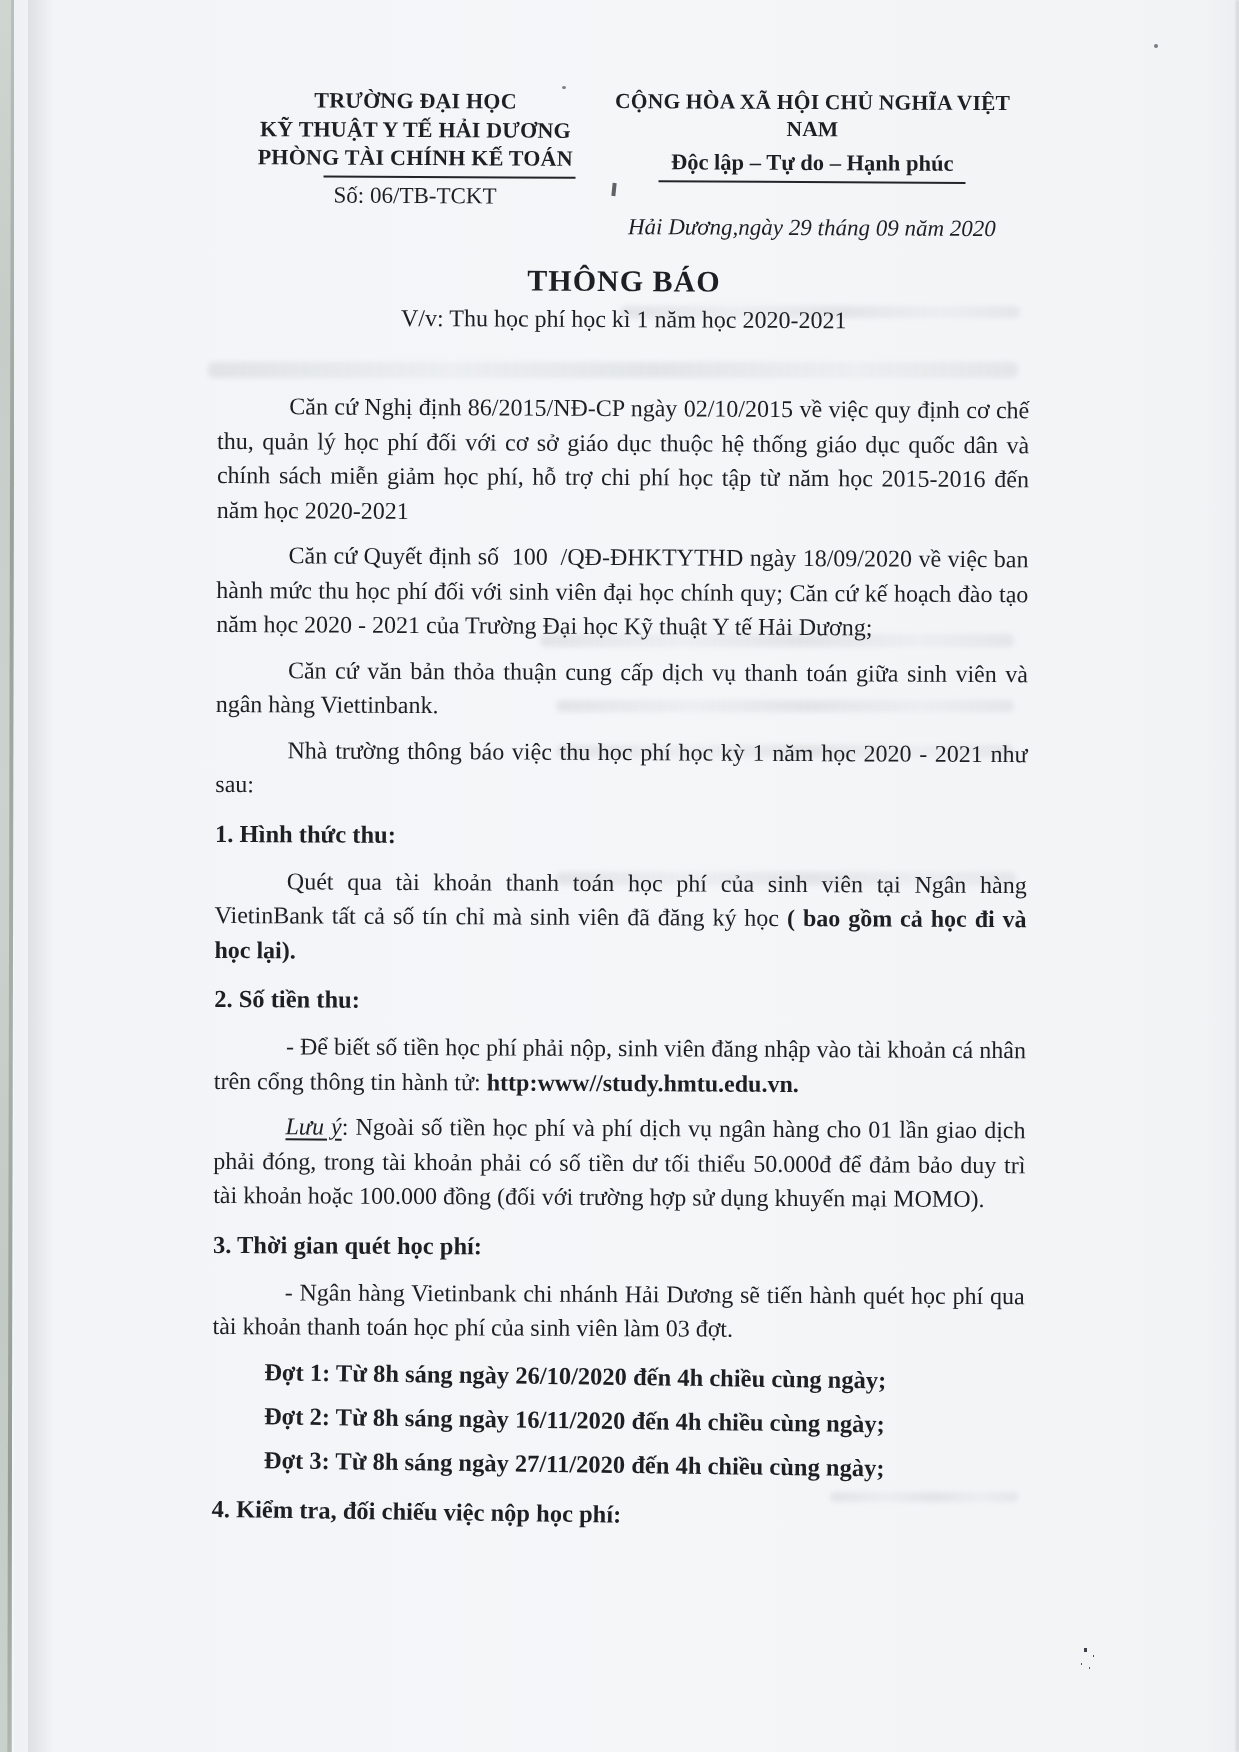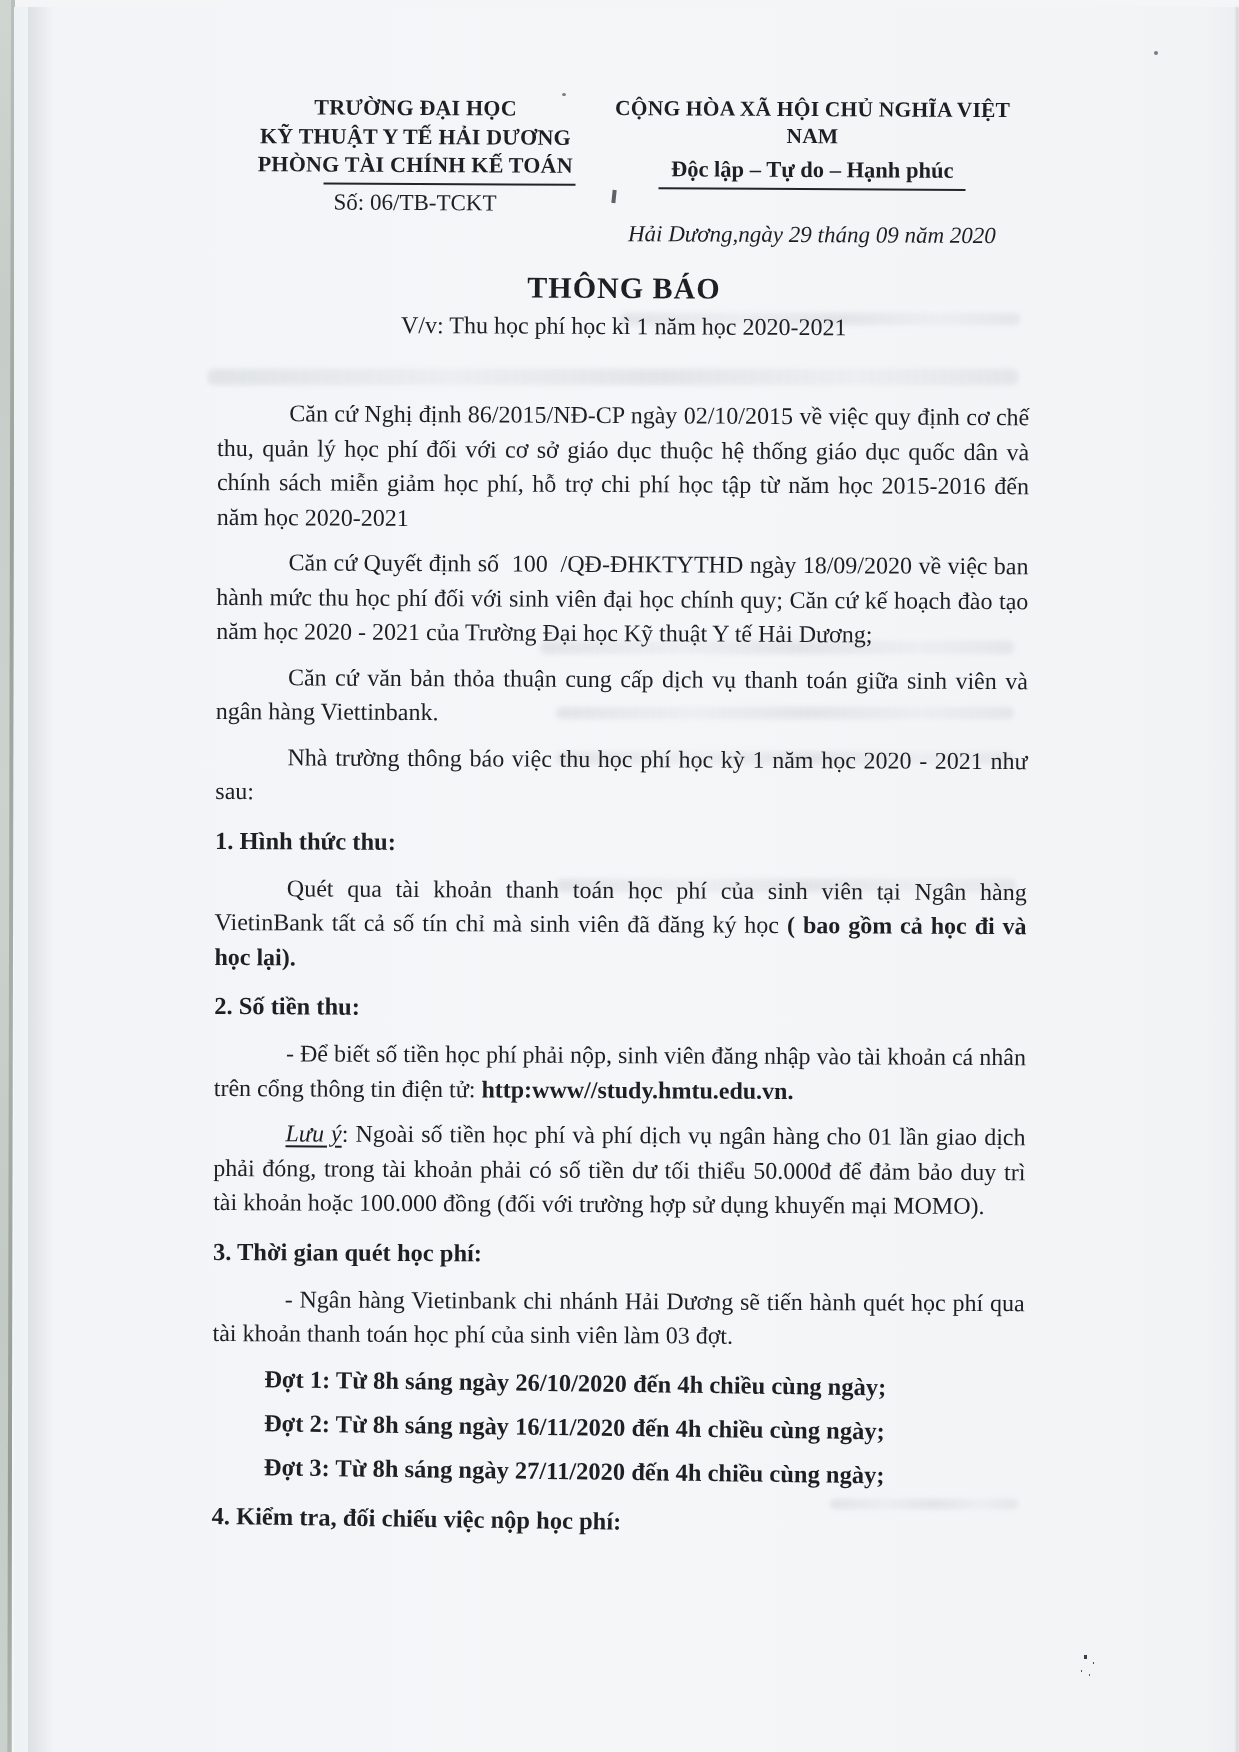--- a/index.html
+++ b/index.html
@@ -15,21 +15,20 @@
     background:linear-gradient(180deg,#cfd6d1 0%,#c6cdc8 18%,#ccd3ce 45%,#c3cac5 75%,#cbd2cd 100%);
   }
   .page-edge-line{
     position:absolute;left:11px;top:0;width:4px;height:1752px;
     background:linear-gradient(180deg,#b9c0bb 0%,#9aa19b 30%,#a8afa9 60%,#949b95 85%,#b0b7b1 100%);
     transform:rotate(0.12deg);transform-origin:top left;
   }
   .page{
     position:absolute;left:14px;top:0;right:0;bottom:0;
     background:linear-gradient(90deg,#eef1f3 0%,#f2f4f7 3%,#f4f6f8 50%,#f1f3f5 97%,#eceef1 100%);
-    margin-top:7px;
   }
   .page-curl-shadow{
     position:absolute;left:14px;top:0;width:26px;height:1752px;
     background:linear-gradient(90deg,rgba(140,148,144,0.18),rgba(140,148,144,0));
   }
   .right-crease{
     position:absolute;left:1222px;top:0;width:3px;height:1752px;
     background:rgba(165,171,175,0.35);filter:blur(1px);
   }
   
@@ -116,21 +115,21 @@
 
       <p class="para">Căn cứ Nghị định 86/2015/NĐ-CP ngày 02/10/2015 về việc quy định cơ chế thu, quản lý học phí đối với cơ sở giáo dục thuộc hệ thống giáo dục quốc dân và chính sách miễn giảm học phí, hỗ trợ chi phí học tập từ năm học 2015-2016 đến năm học 2020-2021</p>
       <p class="para">Căn cứ Quyết định số &nbsp;100&nbsp; /QĐ-ĐHKTYTHD ngày 18/09/2020 về việc ban hành mức thu học phí đối với sinh viên đại học chính quy; Căn cứ kế hoạch đào tạo năm học 2020 - 2021 của Trường Đại học Kỹ thuật Y tế Hải Dương;</p>
       <p class="para">Căn cứ văn bản thỏa thuận cung cấp dịch vụ thanh toán giữa sinh viên và ngân hàng Viettinbank.</p>
       <p class="para">Nhà trường thông báo việc thu học phí học kỳ 1 năm học 2020 - 2021 như sau:</p>
 
       <div class="sec-heading">1. Hình thức thu:</div>
       <p class="para"><span>Quét qua tài khoản thanh toán học phí của sinh viên tại Ngân hàng VietinBank tất cả số tín chỉ mà sinh viên đã đăng ký học </span><span class="b">( bao gồm cả học đi và học lại).</span></p>
 
       <div class="sec-heading">2. Số tiền thu:</div>
-      <p class="para"><span>- Để biết số tiền học phí phải nộp, sinh viên đăng nhập vào tài khoản cá nhân trên cổng thông tin điện tử: </span><span class="b">http:www//study.hmtu.edu.vn.</span></p>
+      <p class="para"><span>- Để biết số tiền học phí phải nộp, sinh viên đăng nhập vào tài khoản cá nhân trên cổng thông tin hành tử: </span><span class="b">http:www//study.hmtu.edu.vn.</span></p>
       <p class="para"><span class="u">Lưu ý</span><span>: Ngoài số tiền học phí và phí dịch vụ ngân hàng cho 01 lần giao dịch  phải đóng, trong tài khoản phải có số tiền dư tối thiểu 50.000đ để đảm bảo duy trì tài khoản hoặc 100.000 đồng (đối với trường hợp sử dụng khuyến mại MOMO).</span></p>
 
       <div class="sec-heading">3. Thời gian quét học phí:</div>
       <p class="para">- Ngân hàng Vietinbank chi nhánh Hải Dương sẽ tiến hành quét học phí qua tài khoản thanh toán học phí của sinh viên làm 03 đợt.</p>
 
       <div class="batches">
         <p class="batch-line">Đợt 1: Từ 8h sáng ngày 26/10/2020 đến 4h chiều cùng ngày;</p>
         <p class="batch-line">Đợt 2: Từ 8h sáng ngày 16/11/2020 đến 4h chiều cùng ngày;</p>
         <p class="batch-line">Đợt 3: Từ 8h sáng ngày 27/11/2020 đến 4h chiều cùng ngày;</p>
       </div>

